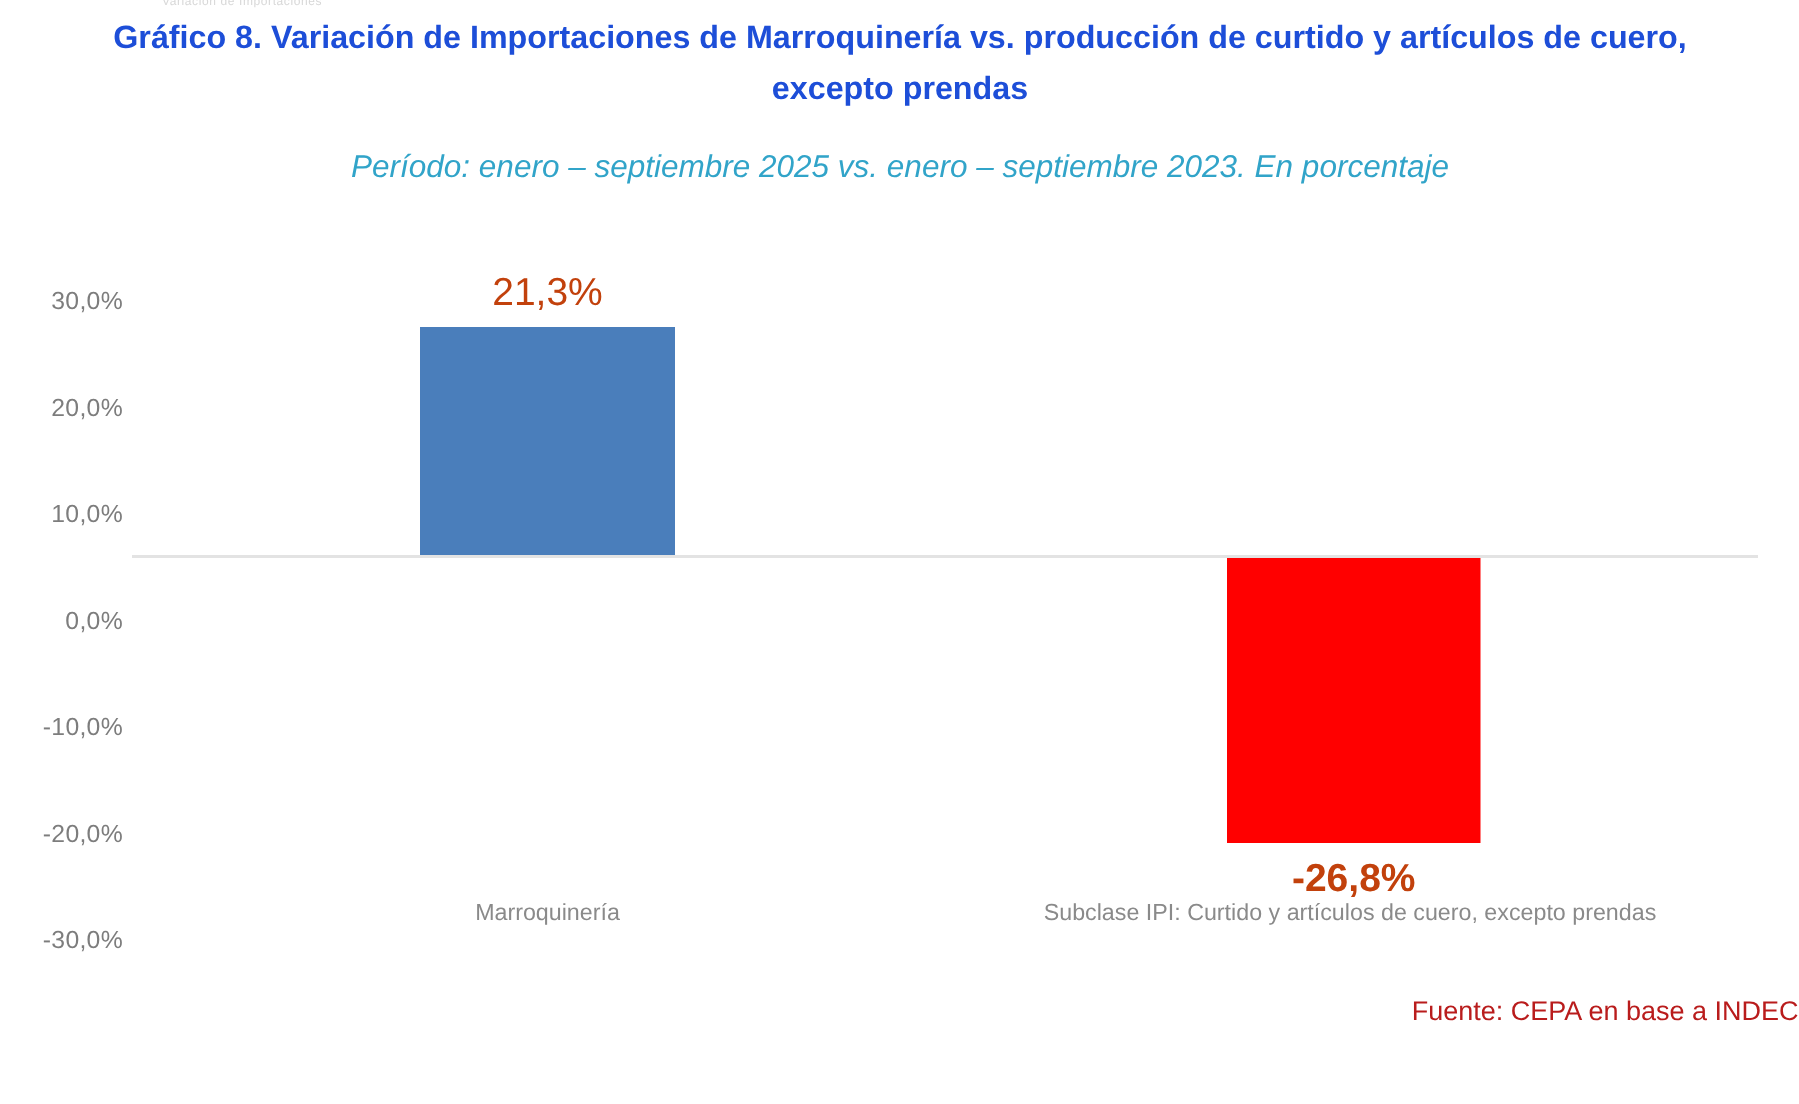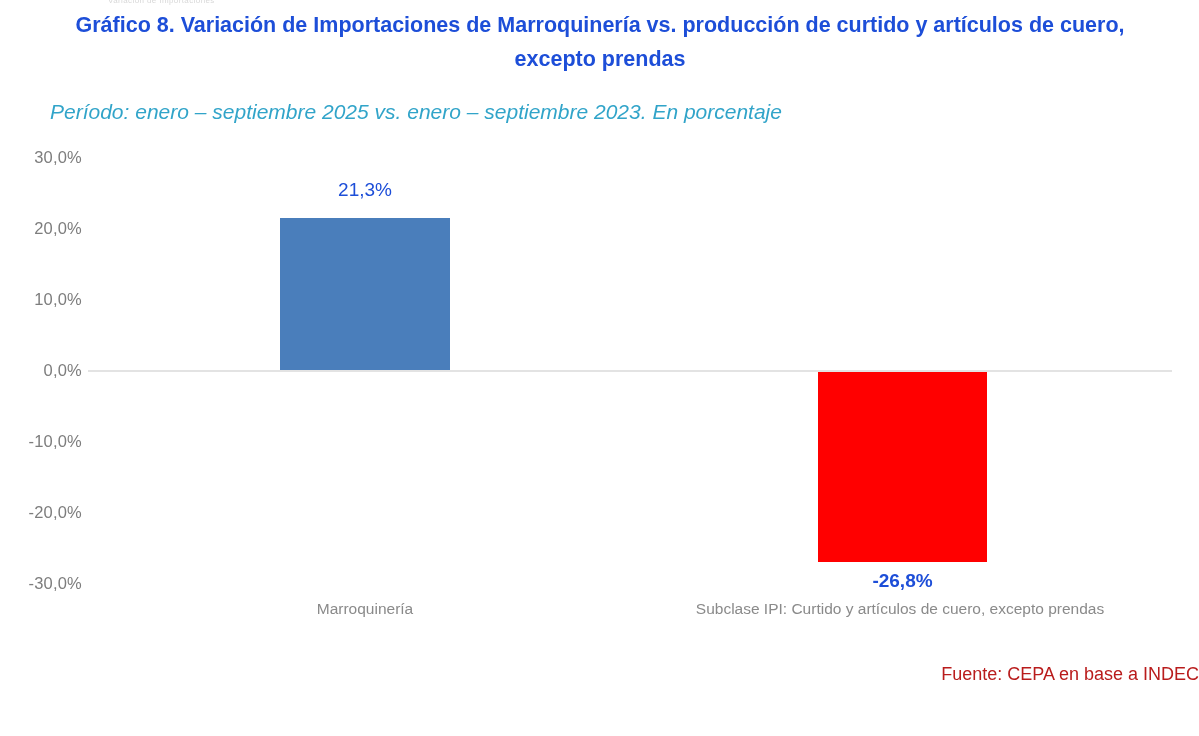--- a/index.html
+++ b/index.html
@@ -42,21 +42,21 @@
     font-size: 21.5px;
     font-weight: bold;
     line-height: 34px;
     color: #1d4ed8;
   }
   #chart-subtitle {
     position: absolute;
     left: 50px;
     top: 96px;
     width: 1100px;
-    text-align: left;
+    text-align: center;
     font-size: 21px;
     font-style: italic;
     line-height: 32px;
     color: #31A4C9;
   }
 
   
   #plot-area {
     position: absolute;
     left: 0;
@@ -67,21 +67,21 @@
 
   .y-tick-label {
     position: absolute;
     right: 1115px;   
     width: 76px;
     text-align: right;
     font-size: 16.5px;
     color: #7d7d7d;
     letter-spacing: .2px;
   }
-  .y-tick-label { left: 6px; }
+  .y-tick-label { left: 6px; margin-top: 44px; }
 
   #zero-line {
     position: absolute;
     left: 88px;
     top: 370px;
     width: 1084px;
     height: 2px;
     background: #e3e3e3;
   }
 
@@ -98,22 +98,22 @@
   #bar-subclase-ipi {
     left: 818px;
     top: 372px;
     width: 169px;
     height: 190px;
     background: #FF0000;
   }
 
   .data-label {
     position: absolute;
-    font-size: 19px;
-    color: #1d4ed8;
+    font-size: 26px;
+    color: #c2410c;
     text-align: center;
     white-space: nowrap;
   }
   #label-marroquineria {
     left: 280px;
     top: 179px;
     width: 170px;
   }
   #label-subclase-ipi {
     left: 818px;

